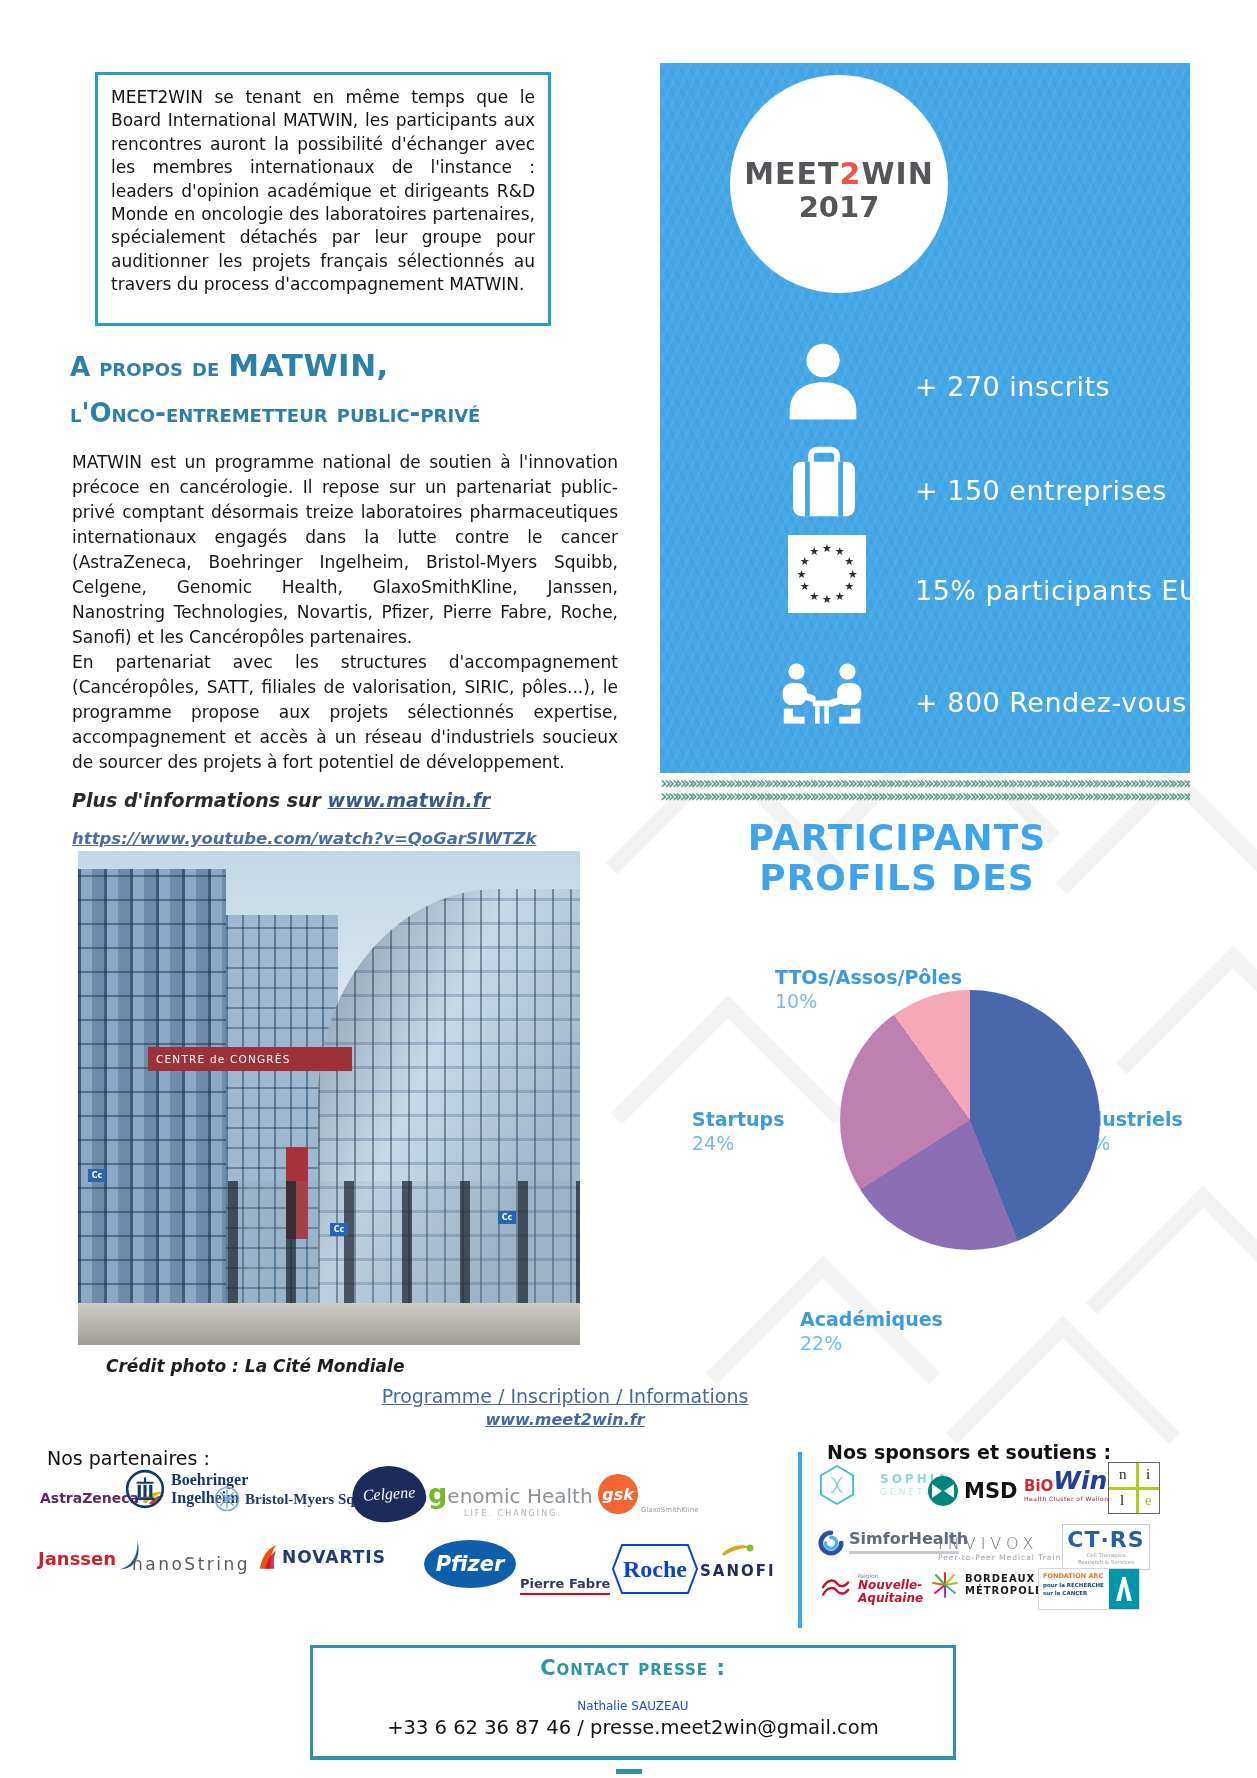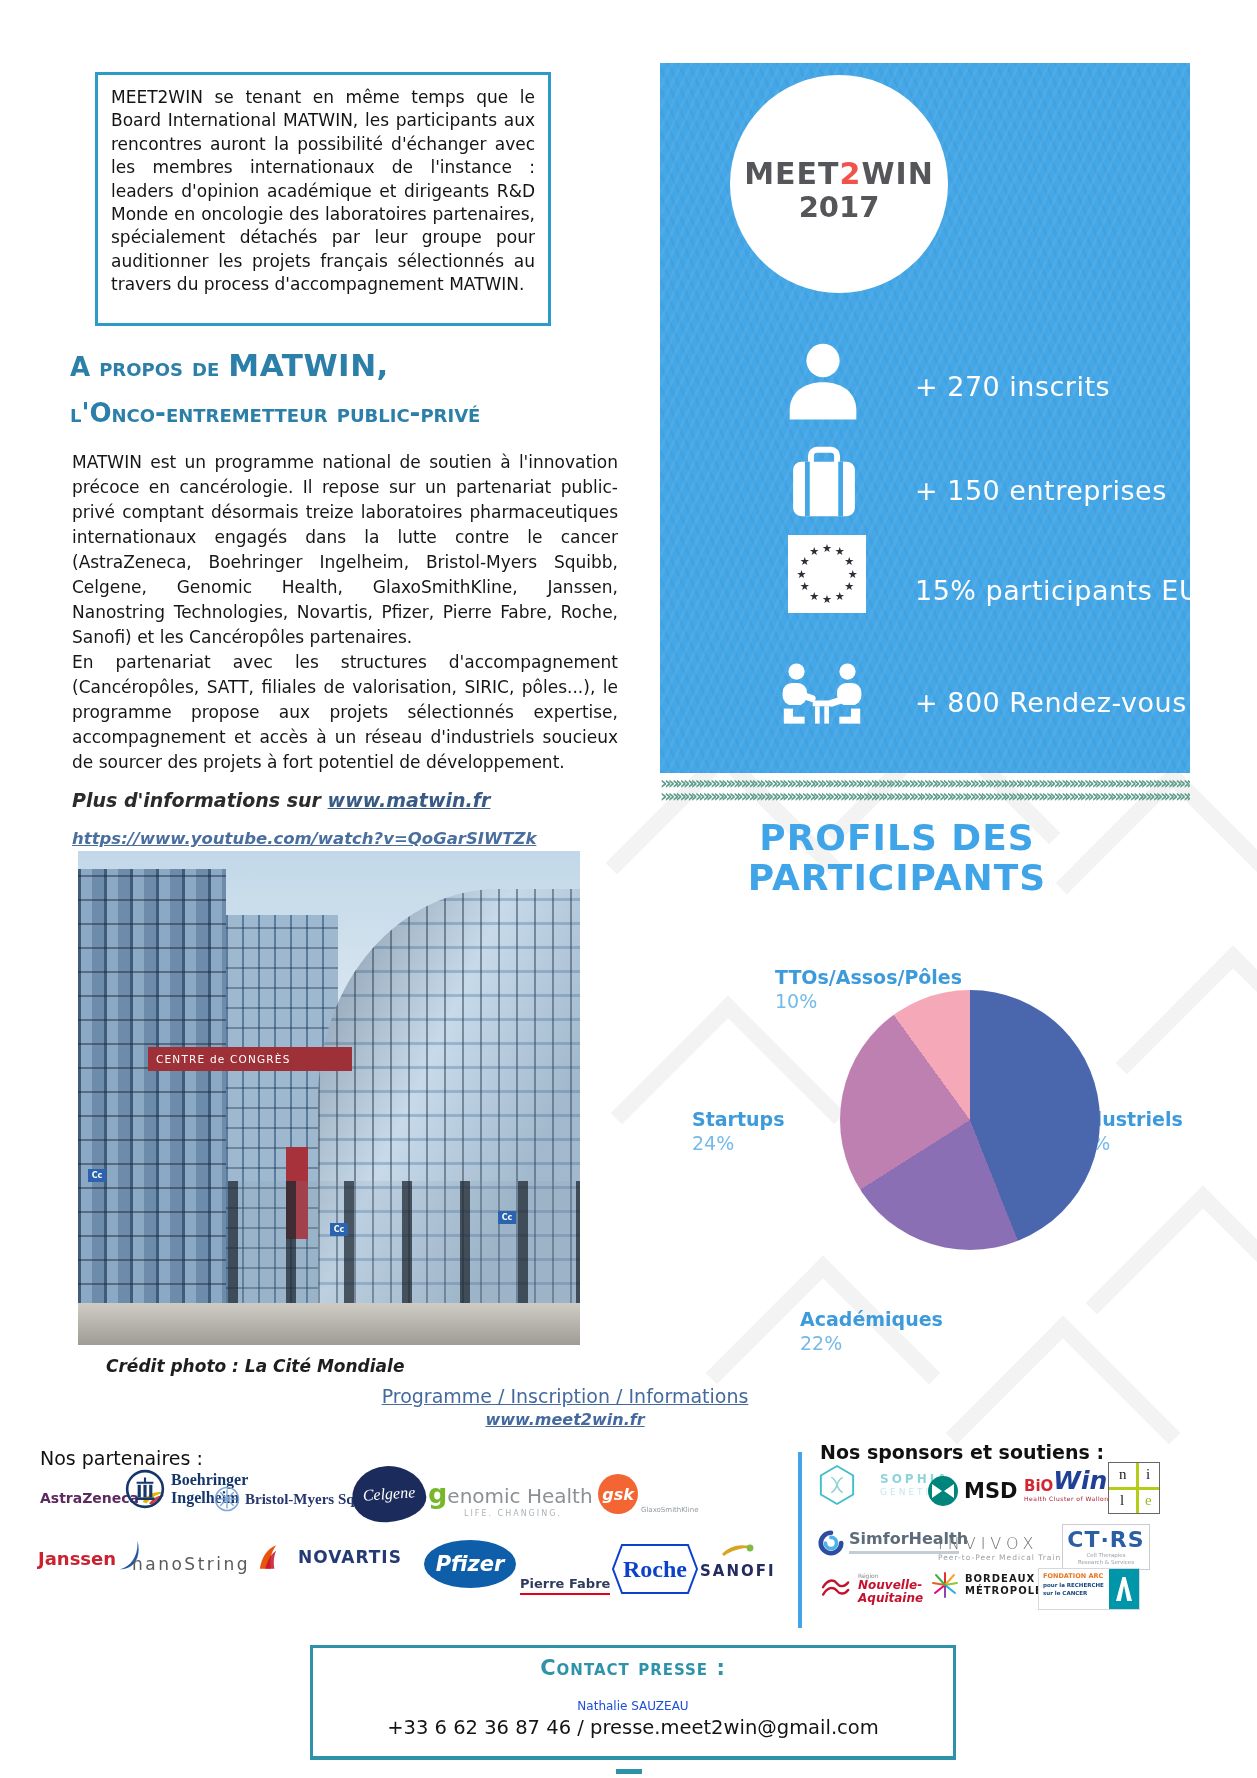--- a/index.html
+++ b/index.html
@@ -80,21 +80,21 @@
   .pie-pct{font-size:19px;color:#74BAE8;line-height:24px;}
 
   
   .prog-link{left:315px;top:1385px;width:500px;text-align:center;font-size:19px;z-index:2;}
   .prog-link a{color:#44699E;text-decoration:underline;}
   .site-link{left:315px;top:1410px;width:500px;text-align:center;font-size:16px;font-style:italic;
      font-weight:bold;z-index:2;}
   .site-link a{color:#44699E;text-decoration:underline;}
 
   
-  .sec-head{font-size:19px;color:#111;z-index:2;}
+  .sec-head{font-size:19px;color:#111;z-index:2;margin-left:7px;}
   .logo{position:absolute;z-index:2;white-space:nowrap;}
   .az-txt{font-size:14px;font-weight:bold;color:#5C2A5E;}
   .bi-txt{font-family:"Liberation Serif",serif;font-size:16px;font-weight:bold;color:#14366B;line-height:18px;}
   .bms-txt{font-family:"Liberation Serif",serif;font-size:15px;font-weight:bold;color:#26366E;}
   .celgene-blob{width:74px;height:56px;background:#1B2C5C;transform:rotate(-4deg);
      border-radius:48% 52% 55% 45%/55% 60% 40% 45%;display:flex;align-items:center;justify-content:center;}
   .celgene-txt{font-family:"Liberation Serif",serif;font-style:italic;font-size:16px;color:#fff;}
   .gen-g{font-size:27px;font-weight:800;color:#76B82A;}
   .gen-rest{font-size:20px;color:#8A9094;}
   .gen-tag{font-size:8px;letter-spacing:2px;color:#ABB4B9;}
@@ -268,22 +268,22 @@
     </div>
     <div class="stat-label" style="top:624px;">+ 800 Rendez-vous</div>
   </div>
 
   <div class="abs zz">
     <div class="zz-row">»»»»»»»»»»»»»»»»»»»»»»»»»»»»»»»»»»»»»»»»»»»»»»»»»»»»»»»»»»»»»»»»»»»»»»»»»»»»»»»»»»»»»»»»»»</div>
     <div class="zz-row">»»»»»»»»»»»»»»»»»»»»»»»»»»»»»»»»»»»»»»»»»»»»»»»»»»»»»»»»»»»»»»»»»»»»»»»»»»»»»»»»»»»»»»»»»»</div>
   </div>
 
   <div class="abs profils-title">
+    <div>PARTICIPANTS</div>
     <div>PROFILS DES</div>
-    <div>PARTICIPANTS</div>
   </div>
 
   <div class="abs pie-lbl" style="left:775px;top:918px;width:270px;">
     <div class="pie-name">TTOs/Assos/Pôles</div>
     <div class="pie-pct">10%</div>
   </div>
   <div class="abs pie-lbl" style="left:692px;top:1060px;width:170px;">
     <div class="pie-name">Startups</div>
     <div class="pie-pct">24%</div>
   </div>
@@ -364,21 +364,21 @@
     <span class="jan-txt">Janssen</span>
     <svg viewBox="0 0 26 38" width="22" height="34" style="margin-top:-10px;">
       <path d="M2 36 C16 32 24 20 23 2 C28 22 19 36 2 36 Z" fill="#2456A8"></path>
     </svg>
   </div>
 
   <div class="logo" style="left:132px;top:1554px;">
     <span class="nano-txt">nanoString</span>
   </div>
 
-  <div class="logo" style="left:258px;top:1544px;display:flex;align-items:center;gap:20px;">
+  <div class="logo" style="left:258px;top:1544px;display:flex;align-items:center;gap:4px;">
     <svg viewBox="0 0 22 28" width="20" height="26">
       <path d="M2 27 C4 14 10 5 20 1 C14 9 13 17 14 27 Z" fill="#E9530E"></path>
       <path d="M8 27 C10 18 14 11 20 7 C17 14 17 20 18 27 Z" fill="#C8102E" opacity="0.85"></path>
     </svg>
     <span class="nov-txt">NOVARTIS</span>
   </div>
 
   <div class="logo" style="left:424px;top:1540px;">
     <div class="pfizer-oval">
         <span>Pfizer</span>

